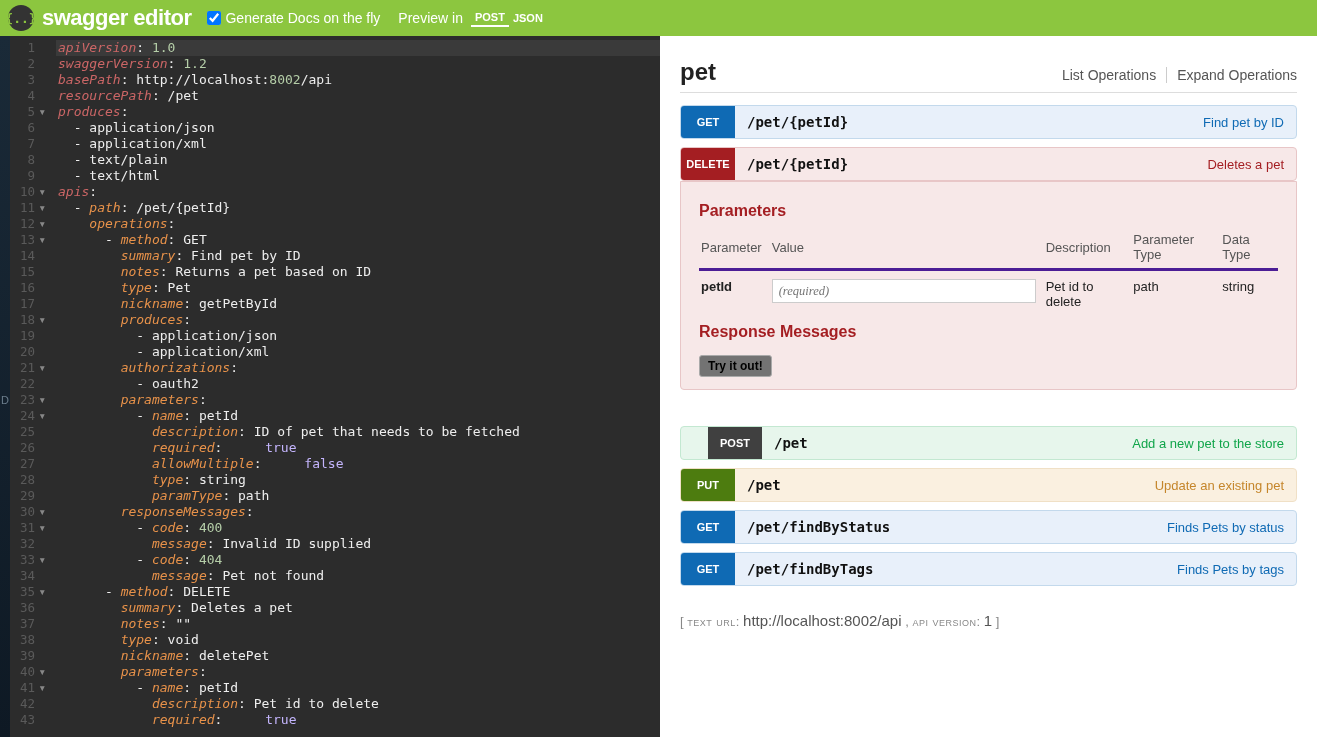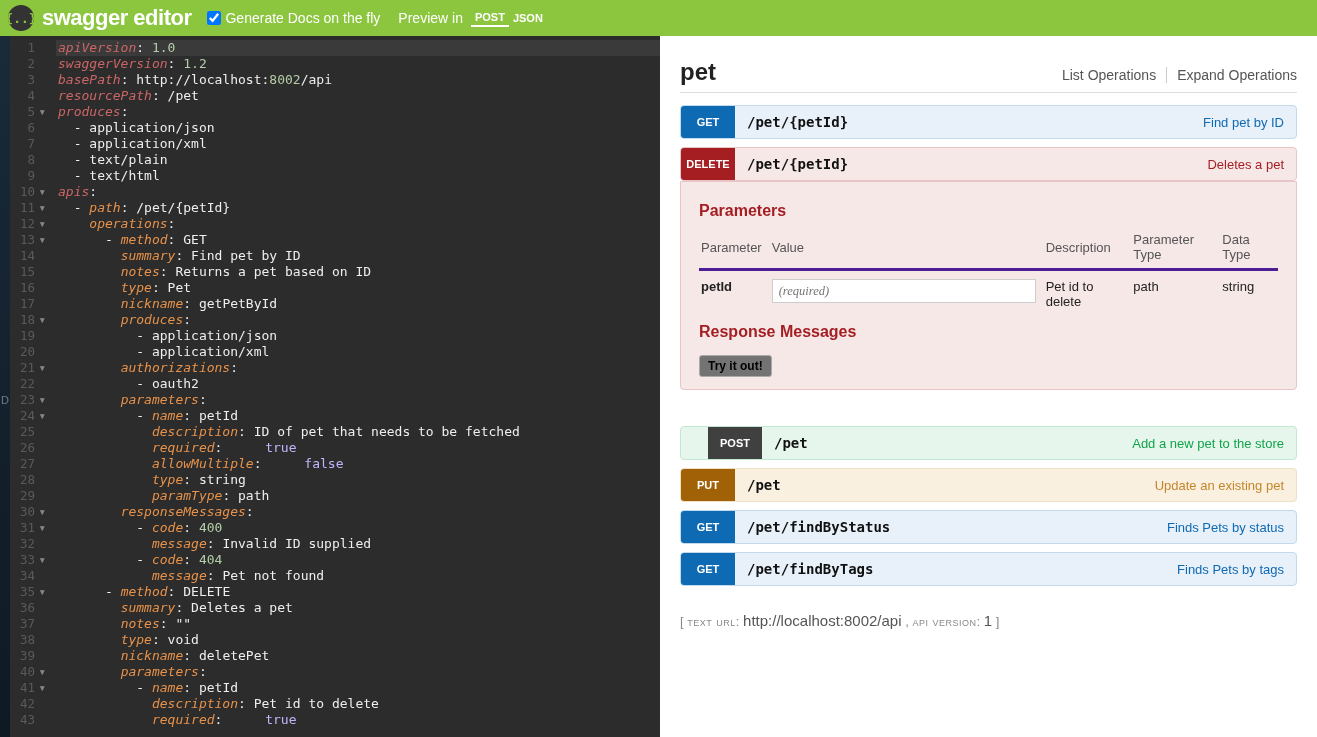--- a/index.html
+++ b/index.html
@@ -49,21 +49,21 @@
   .resource-links { display:flex; align-items:center; color:#555; font-size:14px; }
   .resource-links .divider { width:1px; height:16px; background:#ccc; margin:0 10px; }
   .rlink { cursor:pointer; }
   .op-row { display:flex; align-items:center; border:1px solid; border-radius:4px; margin-bottom:8px; padding:0; height:34px; overflow:hidden; }
   .op-method { width:54px; height:100%; display:flex; align-items:center; justify-content:center; color:#fff; font-size:11px; font-weight:bold; margin-right:12px; }
   .op-path { font-family:Menlo,Consolas,monospace; font-size:14px; color:#111; font-weight:600; flex:1; }
   .op-summary { font-size:13px; padding-right:12px; }
   .op-get   { background:#e8f0fa; border-color:#c3d9ec; }  .op-get .op-method{background:#0f6ab4;} .op-get .op-summary{color:#0f6ab4;}
   .op-delete{ background:#f7e8e8; border-color:#e8c6c7; }  .op-delete .op-method{background:#a41e22;} .op-delete .op-summary{color:#a41e22;}
   .op-post  { background:#e7f6ec; border-color:#c3e8d1; }  .op-post .op-method{background:#404040;margin-left:27px;} .op-post .op-summary{color:#10a54a;}
-  .op-put   { background:#faf0e0; border-color:#f0e0c6; }  .op-put .op-method{background:#a16207;} .op-put .op-summary{color:#c5862b;}
+  .op-put   { background:#faf0e0; border-color:#f0e0c6; }  .op-put .op-method{background:#4d7c0f;} .op-put .op-summary{color:#c5862b;}
   .op-expanded { background:#f7e8e8; border:1px solid #e8c6c7; border-radius:0 0 4px 4px; margin-top:-8px; margin-bottom:22px; padding:14px 18px 12px 18px; }
   .sect-title { color:#a41e22; font-size:16px; font-weight:600; margin:6px 0 8px 0; }
   .param-table { width:100%; font-size:13px; border-collapse:collapse; }
   .param-table th { text-align:left; font-weight:400; color:#555; padding:4px 8px 6px 2px; border-bottom:3px solid #4c1d95; font-size:13px; }
   .param-table td { padding:8px 8px 8px 2px; vertical-align:top; color:#222; }
   .param-table input[type=text] { width:264px; height:24px; font-style:italic; padding:2px 6px; border:1px solid #ccc; font-size:12.5px; color:#888;font-family:Liberation Serif, serif;}
   .tryit { background:#737373; border:1px solid #aaa; border-radius:3px; font-size:12px; padding:3px 8px; cursor:pointer; margin-top:6px;font-weight:bold; }
   .footer-meta { color:#888; font-size:13px; margin-top:26px; }
   .footer-meta .small-caps { font-variant:small-caps; letter-spacing:0.5px; }
   .footer-meta .val { color:#555; font-size:15px; }

